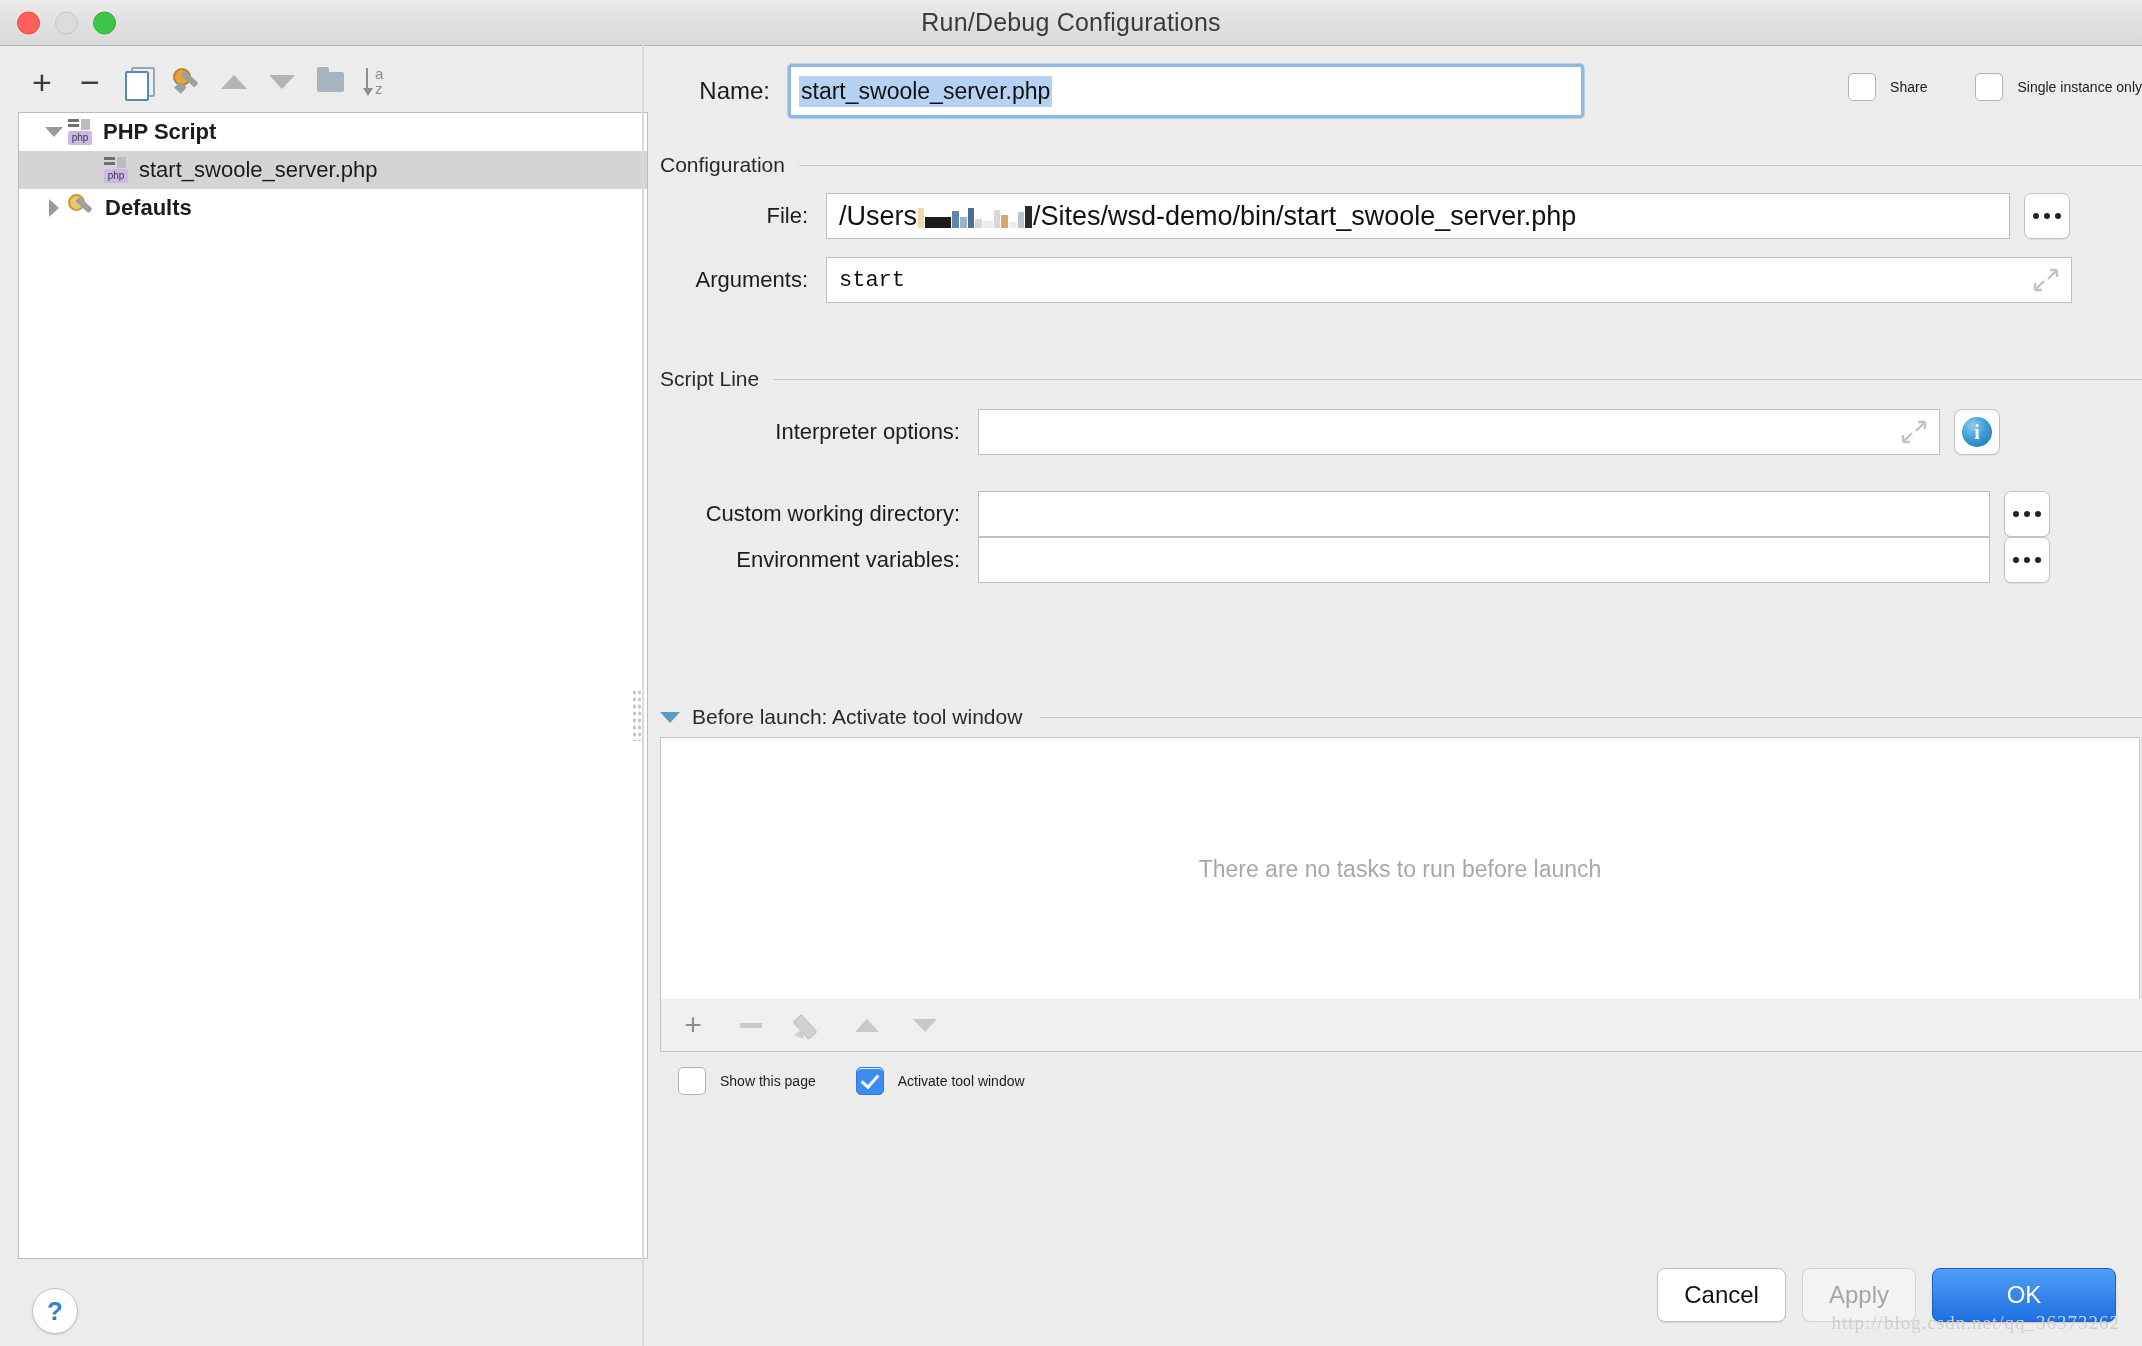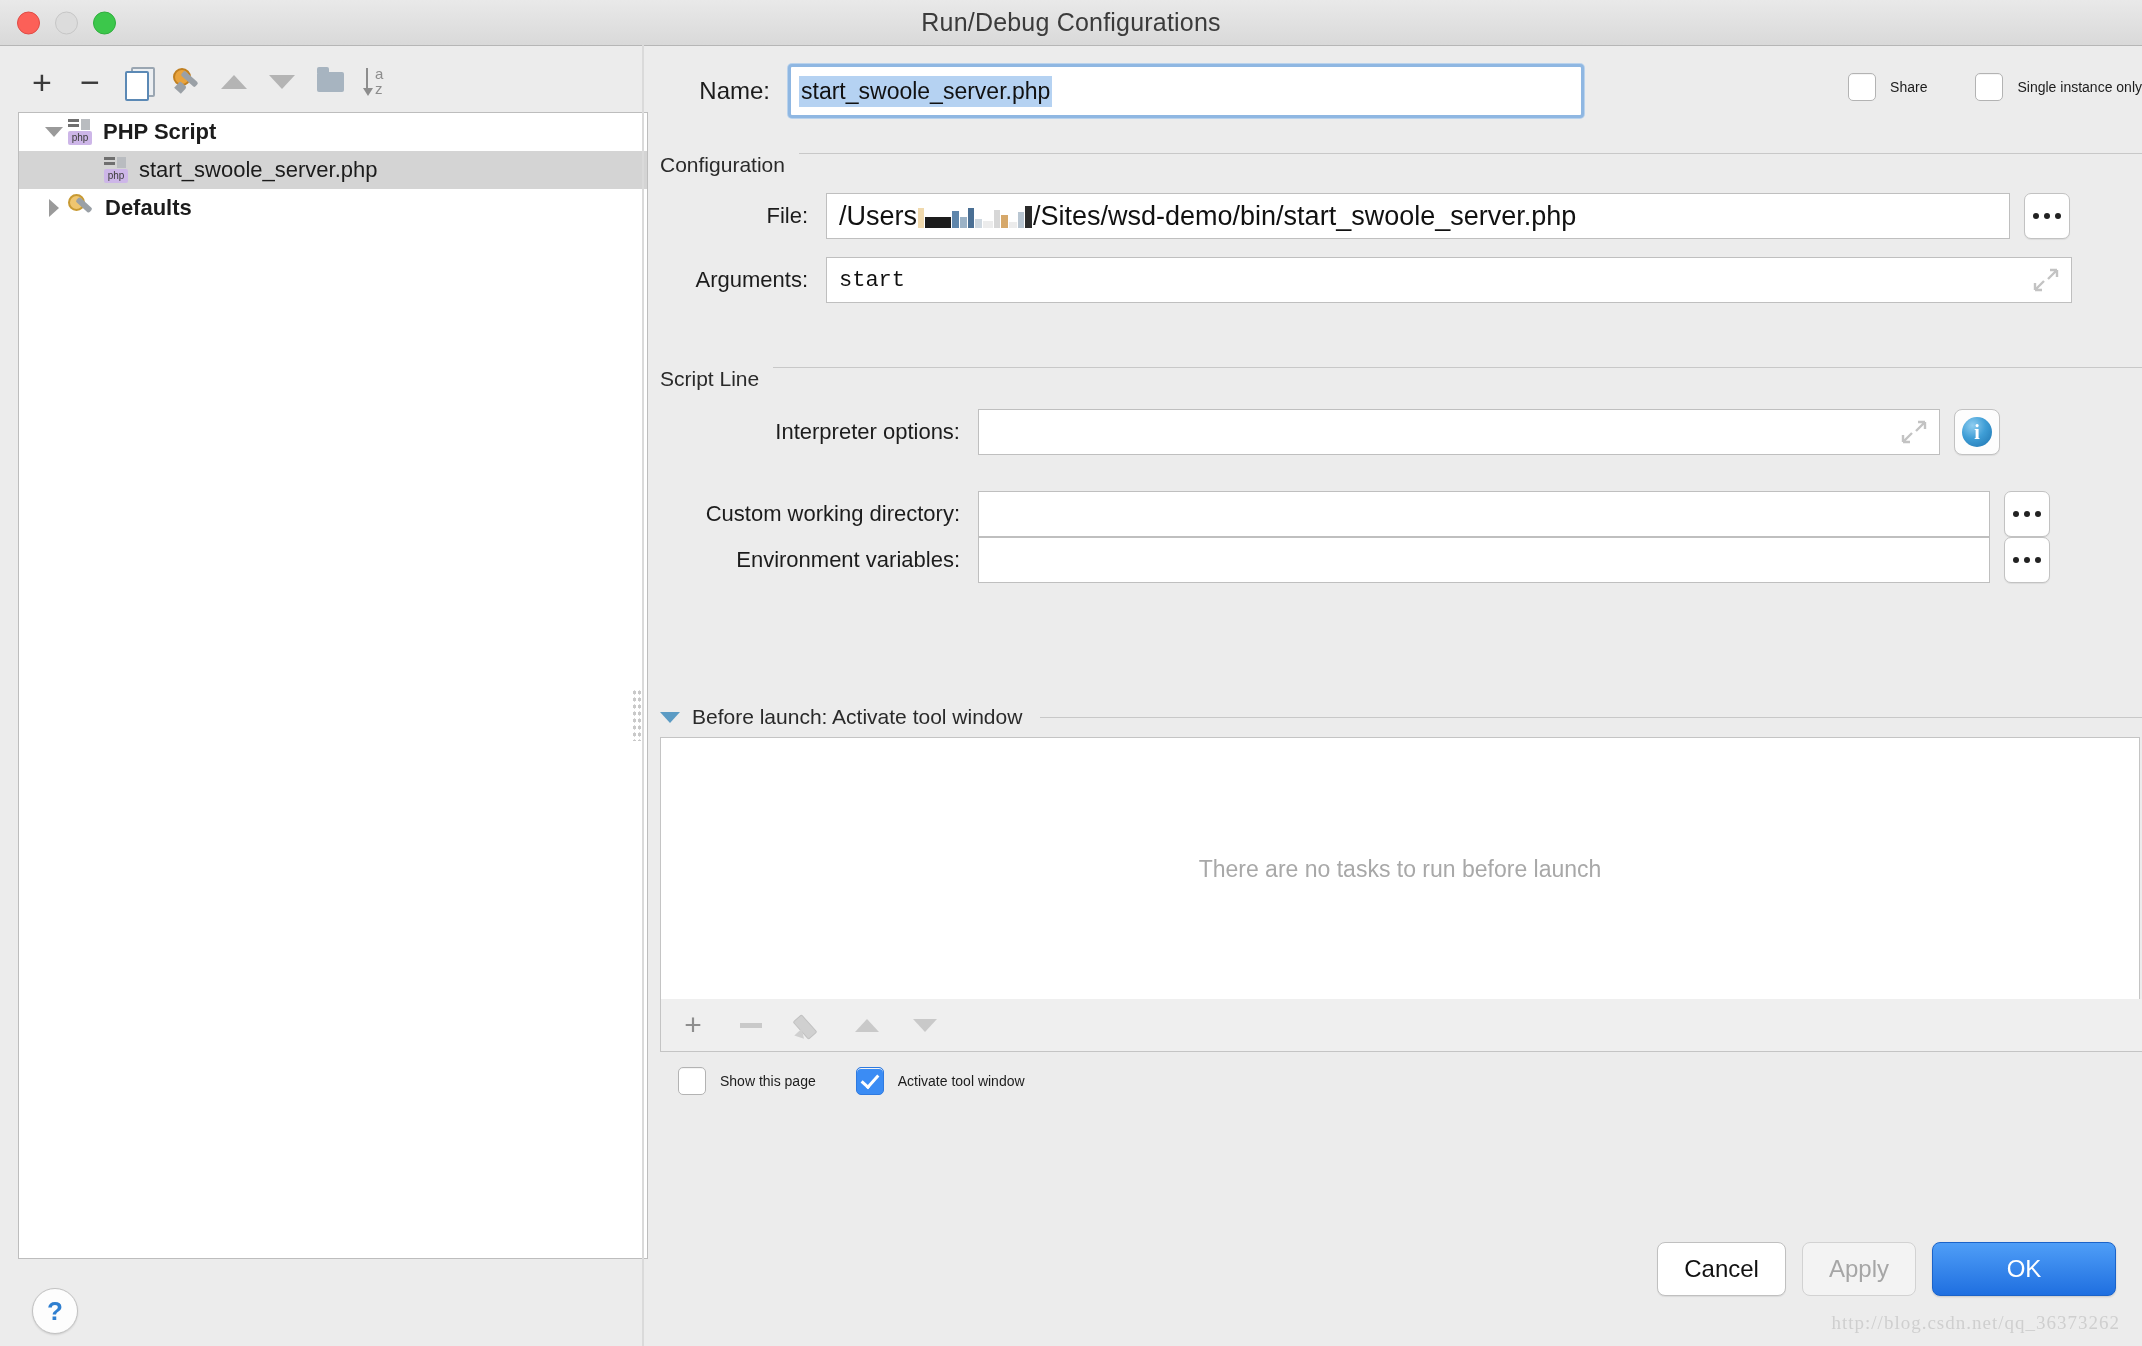--- a/index.html
+++ b/index.html
@@ -121,21 +121,21 @@
     box-shadow:inset 0 1px 0 #f4f4f4;
   }
   .cbox.checked{background:#3b8cf4;border-color:#2f7ae0;position:relative;}
   .cbox.checked:after{
     content:"";position:absolute;left:8px;top:3px;width:7px;height:14px;
     border:solid #fff;border-width:0 3px 3px 0;transform:rotate(42deg);
   }
   .cb .cl{font-size:14px;color:#1c1c1c;}
 
   
-  .section{position:absolute;left:0;width:1482px;display:flex;gap:14px;}
+  .section{position:absolute;left:0;width:1482px;display:flex;align-items:center;gap:14px;}
   .section .st{font-size:21px;color:#2a2a2a;white-space:nowrap;}
   .section .line{flex:1;height:1px;background:#c8c8c8;}
 
   
   .frow{position:absolute;display:flex;align-items:center;}
   .flabel{font-size:22px;color:#1c1c1c;text-align:right;}
   .tinput{
     background:#fff;border:1px solid #bfbfbf;height:44px;display:flex;align-items:center;
     position:relative;
   }
@@ -195,21 +195,21 @@
   .t-dn{width:0;height:0;border-left:12px solid transparent;border-right:12px solid transparent;border-top:13px solid #c9c9c9;}
 
   .bottom-cbs{position:absolute;left:18px;top:1022px;display:flex;align-items:center;gap:40px;}
 
   
   .help-btn{
     position:absolute;left:32px;top:1288px;width:44px;height:44px;border-radius:50%;
     background:#fdfdfd;border:1px solid #c2c2c2;display:flex;align-items:center;justify-content:center;
     color:#2f7fd0;font-size:26px;font-weight:bold;box-shadow:0 1px 2px rgba(0,0,0,.12);
   }
-  .footer-btns{position:absolute;right:26px;top:1242px;display:flex;align-items:center;gap:16px;}
+  .footer-btns{position:absolute;right:26px;top:1268px;display:flex;align-items:center;gap:16px;}
   .btn{
     height:52px;border-radius:8px;display:flex;align-items:center;justify-content:center;
     font-size:24px;padding:0 26px;
   }
   .btn.cancel{background:#fff;border:1px solid #c0c0c0;color:#111;box-shadow:0 1px 1px rgba(0,0,0,.08);}
   .btn.apply{background:#f3f3f3;border:1px solid #d2d2d2;color:#a6a6a6;}
   .btn.ok{
     background:linear-gradient(180deg,#4f9ef7 0%,#1f6fe0 100%);border:1px solid #1b63c9;color:#fff;
     box-shadow:0 1px 2px rgba(0,0,0,.15);min-width:130px;
   }

